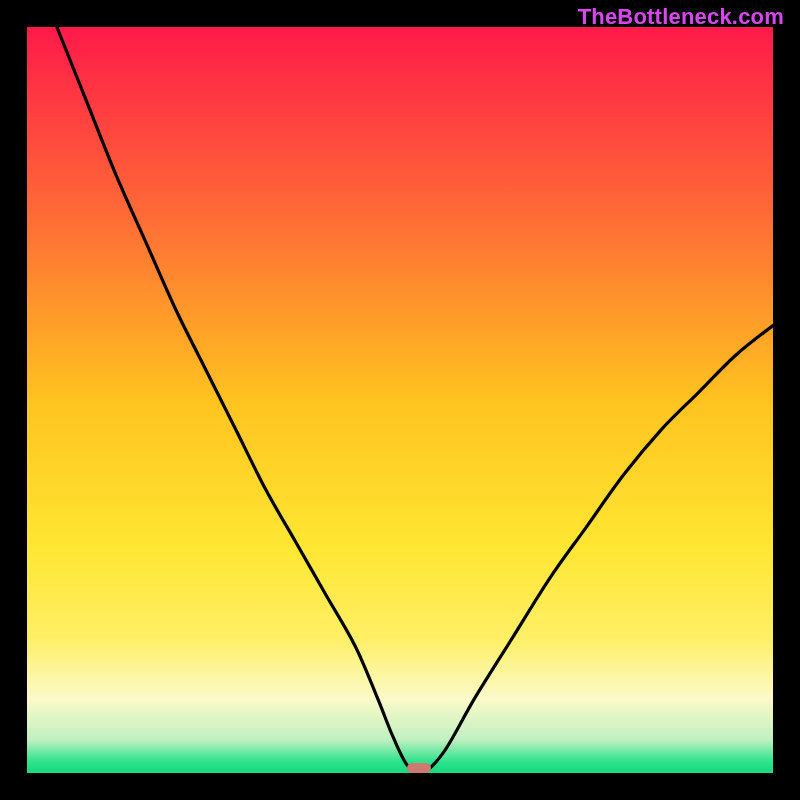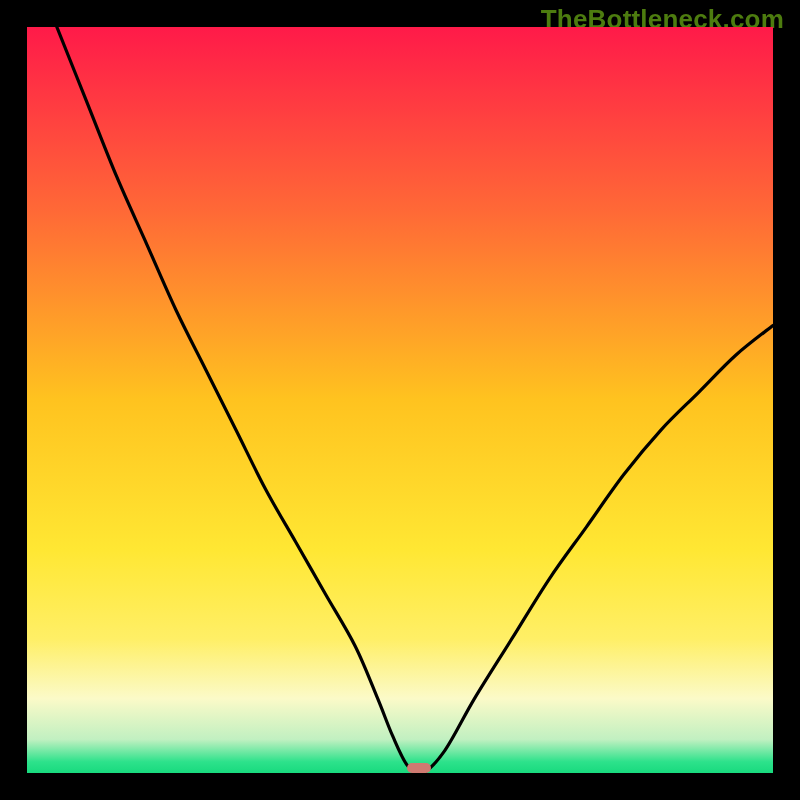--- a/index.html
+++ b/index.html
@@ -35,23 +35,23 @@
   .marker {
     position: absolute;
     border-radius: 9px;
     background: #cf7a71;
   }
   .watermark {
     position: absolute;
     top: 4px;
     right: 16px;
     font-family: Arial, Helvetica, sans-serif;
-    font-size: 26px;
+    font-size: 22px;
     font-weight: bold;
-    color: #4d7c0f;
+    color: #d946ef;
     letter-spacing: 0.2px;
   }
 </style>
 </head>
 <body>
 
 <div class="frame">
   <div class="watermark">TheBottleneck.com</div>
 
   <div class="plot-area">

